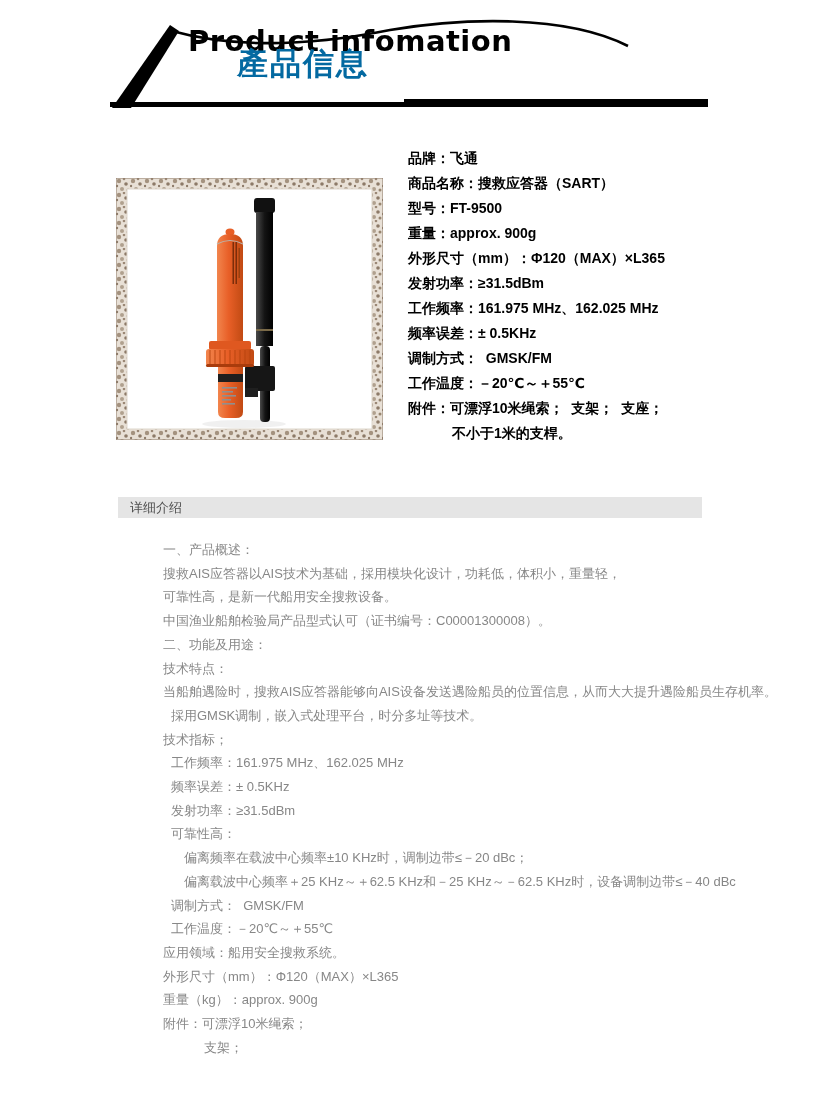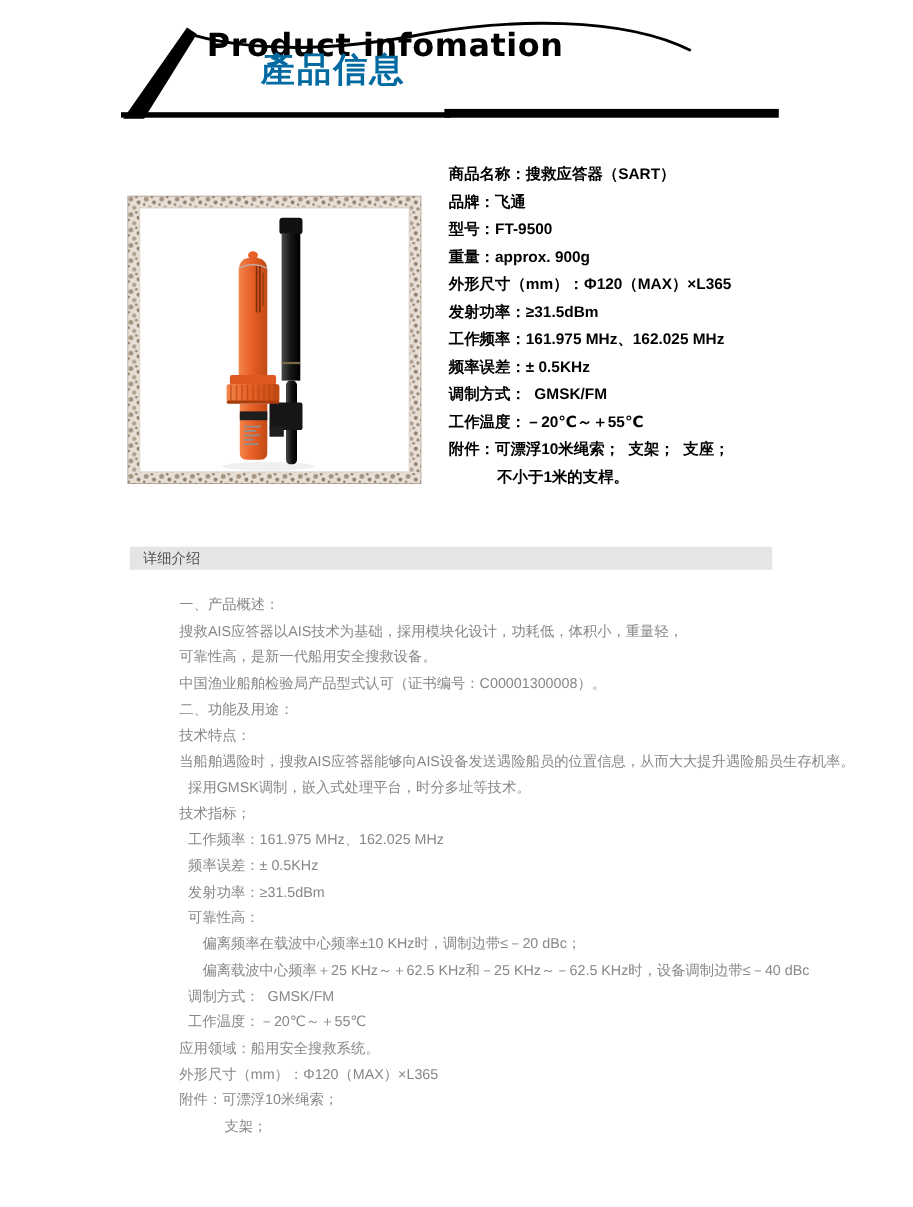--- a/index.html
+++ b/index.html
@@ -128,22 +128,22 @@
           <rect x="106" y="213" width="11" height="1.6"></rect>
           <rect x="106" y="217" width="14" height="1.6"></rect>
           <rect x="106" y="221" width="9" height="1.6"></rect>
           <rect x="106" y="225" width="13" height="1.6"></rect>
         </g>
       </g>
     </g>
   </svg>
 
   <div class="specs">
+    <div class="spec-line">品牌：飞通</div>
     <div class="spec-line">商品名称：搜救应答器（SART）</div>
-    <div class="spec-line">品牌：飞通</div>
     <div class="spec-line">型号：FT-9500</div>
     <div class="spec-line">重量：approx. 900g</div>
     <div class="spec-line">外形尺寸（mm）：Φ120（MAX）×L365</div>
     <div class="spec-line">发射功率：≥31.5dBm</div>
     <div class="spec-line">工作频率：161.975 MHz、162.025 MHz</div>
     <div class="spec-line">频率误差：± 0.5KHz</div>
     <div class="spec-line">调制方式：  GMSK/FM</div>
     <div class="spec-line">工作温度：－20℃～＋55℃</div>
     <div class="spec-line">附件：可漂浮10米绳索；  支架；  支座；</div>
     <div class="spec-line ind-att">不小于1米的支桿。</div>
@@ -164,17 +164,18 @@
     <div class="detail-line ind1">工作频率：161.975 MHz、162.025 MHz</div>
     <div class="detail-line ind1">频率误差：± 0.5KHz</div>
     <div class="detail-line ind1">发射功率：≥31.5dBm</div>
     <div class="detail-line ind1">可靠性高：</div>
     <div class="detail-line ind2">偏离频率在载波中心频率±10 KHz时，调制边带≤－20 dBc；</div>
     <div class="detail-line ind2">偏离载波中心频率＋25 KHz～＋62.5 KHz和－25 KHz～－62.5 KHz时，设备调制边带≤－40 dBc</div>
     <div class="detail-line ind1">调制方式：  GMSK/FM</div>
     <div class="detail-line ind1">工作温度：－20℃～＋55℃</div>
     <div class="detail-line">应用领域：船用安全搜救系统。</div>
     <div class="detail-line">外形尺寸（mm）：Φ120（MAX）×L365</div>
+    <div class="detail-line">重量（kg）：approx. 900g</div>
     <div class="detail-line">附件：可漂浮10米绳索；</div>
     <div class="detail-line ind3">支架；</div>
   </div>
 
 </div>
 
 </body></html>

